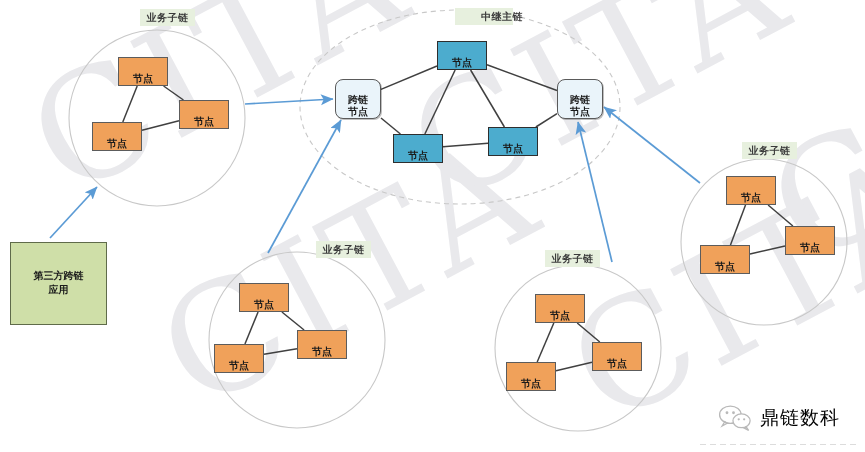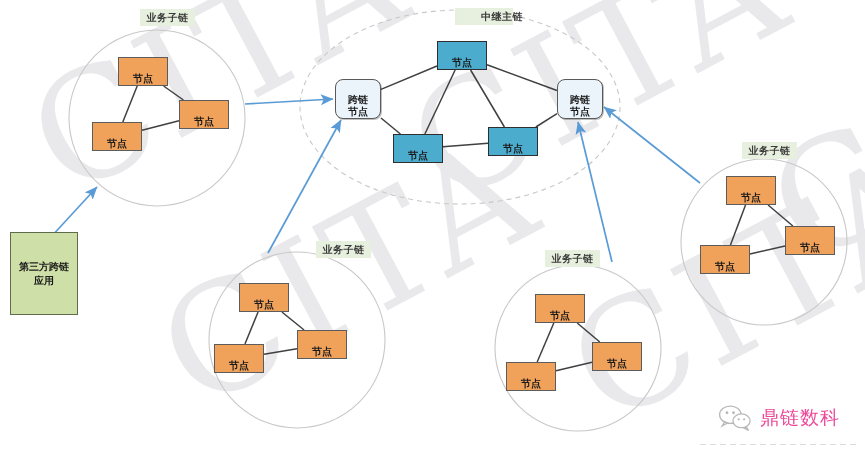--- a/index.html
+++ b/index.html
@@ -109,21 +109,21 @@
   
   .brand {
     position: absolute;
     display: flex;
     align-items: center;
     gap: 8px;
     z-index: 5;
   }
   .brand-text {
     font-size: 19px;
-    color: #ec4899;
+    color: #000000;
     font-family: "DejaVu Sans", "Liberation Sans", sans-serif;
     letter-spacing: 1px;
   }
   .wechat-icon {
     width: 34px;
     height: 28px;
     display: block;
   }
   .bottom-rule {
     position: absolute;
@@ -243,21 +243,21 @@
         <span>节点</span>
       </div>
       <div class="node orange" style="left: 785px; top: 226px; width: 50px; height: 29px;">
         <span>节点</span>
       </div>
       <div class="node orange" style="left: 700px; top: 245px; width: 50px; height: 29px;">
         <span>节点</span>
       </div>
     </div>
 
-  <div class="app-box" id="app-box" style="left: 10px; top: 232px; width: 68px; height: 83px;">
+  <div class="app-box" id="app-box" style="left: 10px; top: 242px; width: 97px; height: 83px; font-family: Liberation Mono, monospace;">
     <span>
       <span>第三方跨链</span><br>
       <span>应用</span>
     </span>
   </div>
 
   <div class="bottom-rule"></div>
 
   <div class="brand" id="brand" style="left: 718px; top: 404px;">
     <span class="wechat-icon">

